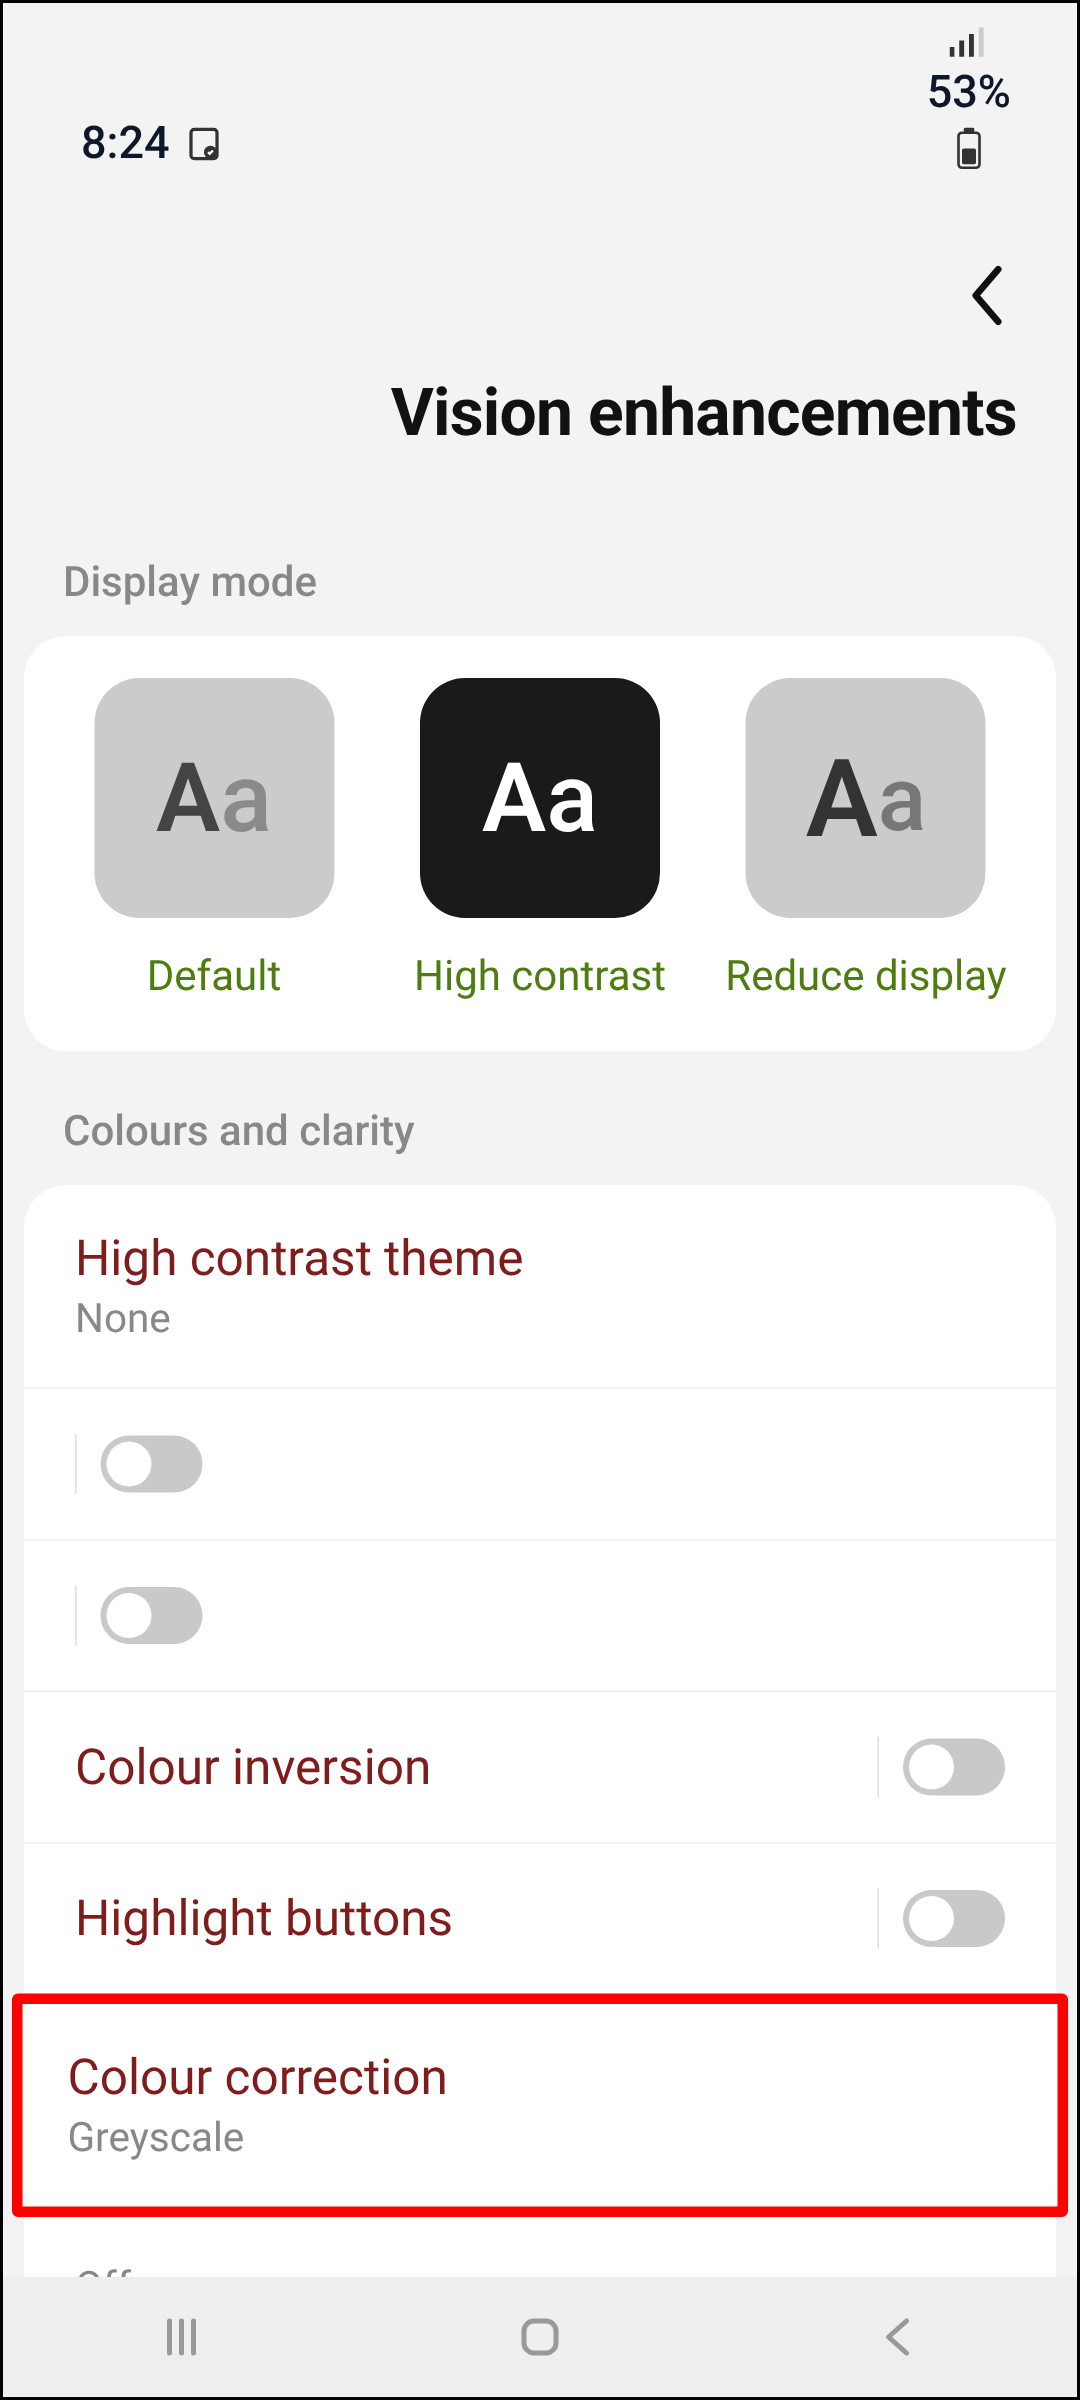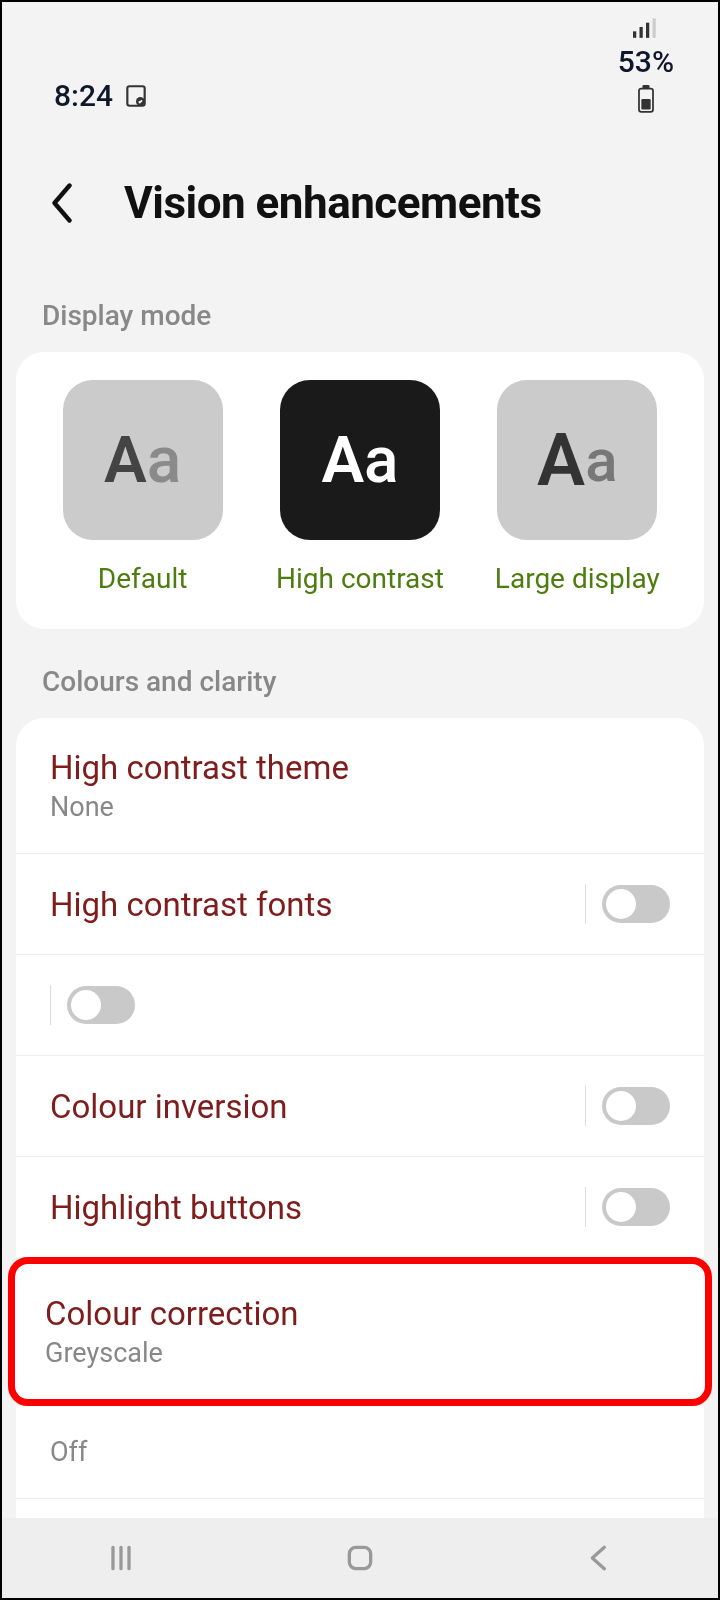--- a/index.html
+++ b/index.html
@@ -4,21 +4,21 @@
 <style>
   * { box-sizing: border-box; margin: 0; padding: 0; }
   html, body { width: 720px; height: 1600px; font-family: -apple-system, "Segoe UI", Roboto, sans-serif; background: #f3f3f3; overflow: hidden; }
   body { border: 2px solid #000; }
 
   .status-bar { display: flex; justify-content: space-between; align-items: flex-end; padding: 14px 44px 0 52px; font-size: 30px; font-weight: 500; color: #0f172a; }
   .status-left { display: flex; align-items: center; gap: 10px; }
   .status-right { display: flex; align-items: center; gap: 6px; flex-direction: column; }
   .status-icon { display: inline-flex; }
 
-  .header { padding: 64px 40px 70px 40px; display: flex; align-items: center; gap: 42px; }
+  .header { padding: 64px 40px 70px 40px; display: flex; align-items: flex-end; gap: 32px; flex-direction: column; }
   .back-btn { width: 40px; height: 40px; display: flex; align-items: center; justify-content: center; }
   .page-title { font-size: 44px; font-weight: 700; color: #111; letter-spacing: -0.5px; }
 
   .section-label { font-size: 28px; color: #888; padding: 0 40px 20px 40px; font-weight: 500; }
 
   .display-modes { background: #fff; border-radius: 28px; margin: 0 14px; padding: 28px 28px 34px 28px; display: flex; justify-content: space-between; gap: 20px; }
   .mode-card { flex: 1; display: flex; flex-direction: column; align-items: center; gap: 22px; }
   .mode-tile { width: 160px; height: 160px; border-radius: 30px; display: flex; align-items: center; justify-content: center; font-size: 64px; font-weight: 600; }
   .mode-default { background: #cbcbcb; color: #444; }
   .mode-default .aa-small { color: #8a8a8a; }
@@ -33,21 +33,21 @@
   .settings-row { padding: 30px 34px; display: flex; align-items: center; justify-content: space-between; }
   .settings-row + .settings-row { border-top: 1px solid #eee; }
   .row-text { display: flex; flex-direction: column; gap: 4px; }
   .row-title { font-size: 33px; color: #7f1d1d; }
   .row-sub { font-size: 27px; color: #888; }
   .toggle-wrap { display: flex; align-items: center; gap: 16px; }
   .vline { width: 1px; height: 40px; background: #ddd; }
   .toggle { width: 68px; height: 38px; background: #c9c9c9; border-radius: 20px; position: relative; }
   .toggle::after { content: ""; position: absolute; width: 30px; height: 30px; background: #fff; border-radius: 50%; top: 4px; left: 4px; }
 
-  .highlight-box { border: 7px solid #ff0000; border-radius: 20px; margin: 0 6px; background: #fff; }
+  .highlight-box { border: 7px solid #ff0000; border-radius: 4px; margin: 0 6px; background: #fff; }
   .highlight-box .settings-row { padding: 30px 30px; border-top: none; }
   .section-label-2 { font-size: 28px; color: #888; padding: 36px 40px 20px 40px; font-weight: 500; }
 
   .nav-bar { position: absolute; bottom: 2px; left: 2px; right: 2px; height: 80px; background: #eee; display: flex; justify-content: space-around; align-items: center; }
   .nav-btn { width: 60px; height: 40px; display: flex; align-items: center; justify-content: center; opacity: 0.55; }
 
   .clip-bottom { height: 20px; overflow: hidden; }
 </style>
 </head>
 <body>
@@ -101,39 +101,36 @@
   </div>
   <div class="mode-card">
     <div class="mode-tile mode-contrast">A<span class="aa-small">a</span></div>
     <div class="mode-label">High contrast</div>
   </div>
   <div class="mode-card">
     <div class="mode-tile mode-large">
         <span class="aa-big">A</span>
         <span class="aa-small">a</span>
       </div>
-    <div class="mode-label">Large display</div>
+    <div class="mode-label">Reduce display</div>
   </div>
 </div>
 
 <div class="section-label-2">Colours and clarity</div>
 
 <div class="settings-list">
 
   <div class="settings-row">
     <div class="row-text">
       <div class="row-title">High contrast theme</div>
       <div class="row-sub">None</div>
     </div>
   </div>
 
   <div class="settings-row">
-    <div class="row-text">
-      <div class="row-title">High contrast fonts</div>
-    </div>
     <div class="toggle-wrap">
       <div class="vline"></div>
       <div class="toggle"></div>
     </div>
   </div>
 
   <div class="settings-row">
     <div class="toggle-wrap">
       <div class="vline"></div>
       <div class="toggle"></div>

